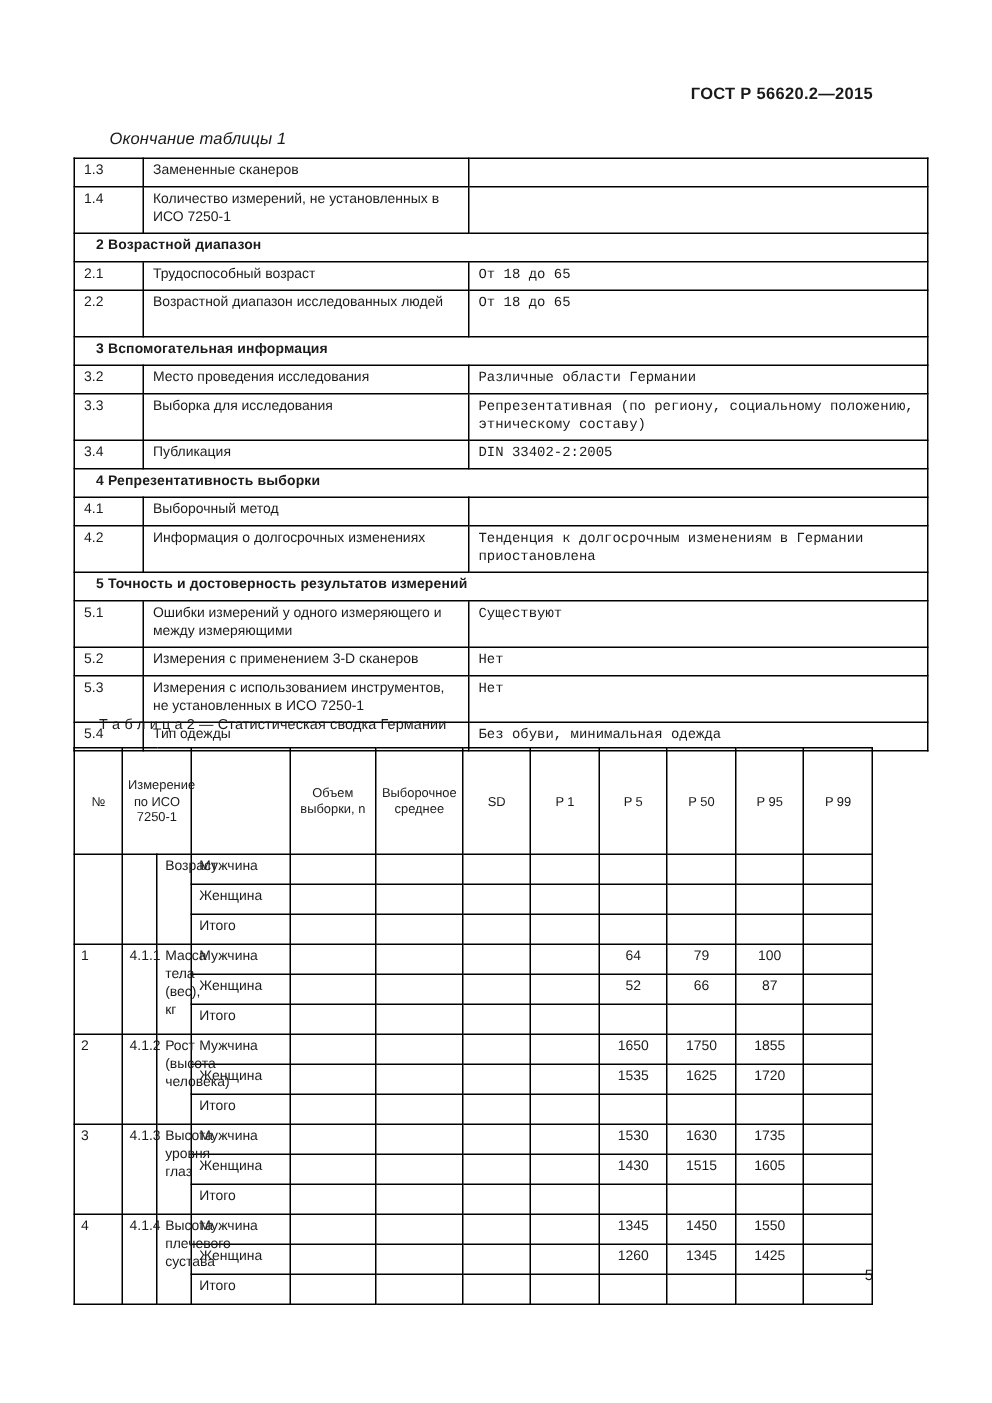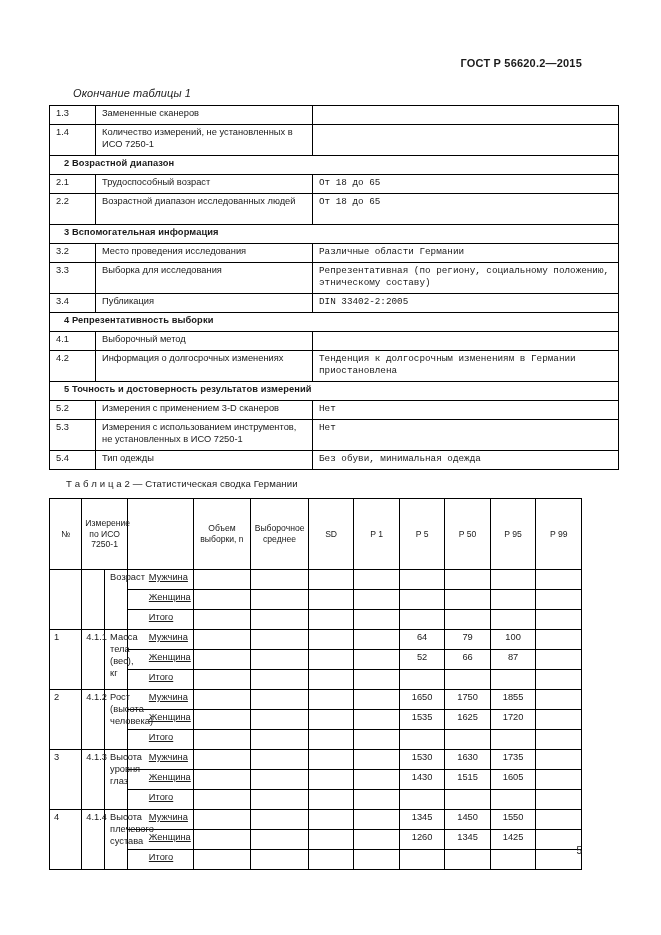--- a/index.html
+++ b/index.html
@@ -149,22 +149,21 @@
     text-align-last: left;
   }
   #table2 tbody td.val {
     text-align: center;
   }
   #table2 tbody td.idx {
     text-align: left;
     padding-left: 4px;
   }
   #table2 tbody td.sex {
-    padding-left: 21px;
-    text-decoration: underline;
+    padding-left: 5px;
   }
   #table2 tbody tr.group-start td {
     border-top: 1.6px solid #000;
   }
   #table2 thead tr th {
     border-bottom: 1.6px solid #000;
   }
 </style>
 </head>
 <body>
@@ -226,20 +225,25 @@
           <td class="label">Выборочный метод</td>
           <td class="value"></td>
         </tr>
         <tr class="r-tall">
           <td class="num">4.2</td>
           <td class="label">Информация о долгосрочных изменениях</td>
           <td class="value">Тенденция к долгосрочным изменениям в Германии приостановлена</td>
         </tr>
         <tr class="r-sec">
           <td class="section" colspan="3">5 Точность и достоверность результатов измерений</td>
+        </tr>
+        <tr class="r-tall">
+          <td class="num">5.1</td>
+          <td class="label">Ошибки измерений у одного измеряющего и между измеряющими</td>
+          <td class="value">Существуют</td>
         </tr>
         <tr class="r-norm">
           <td class="num">5.2</td>
           <td class="label">Измерения с применением 3-D сканеров</td>
           <td class="value">Нет</td>
         </tr>
         <tr class="r-tall">
           <td class="num">5.3</td>
           <td class="label">Измерения с использованием инструментов, не установленных в ИСО 7250-1</td>
           <td class="value">Нет</td>

